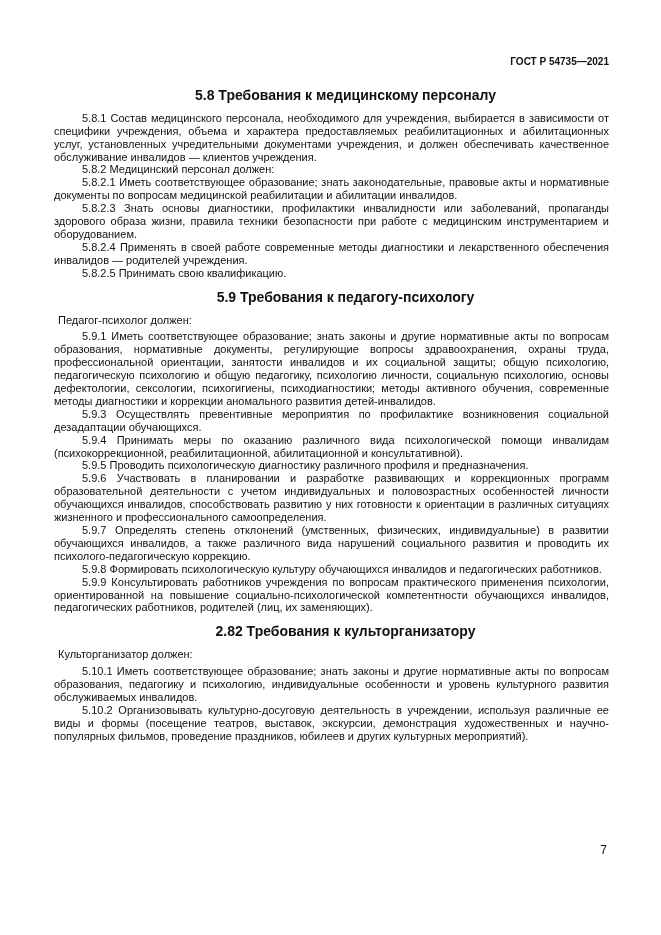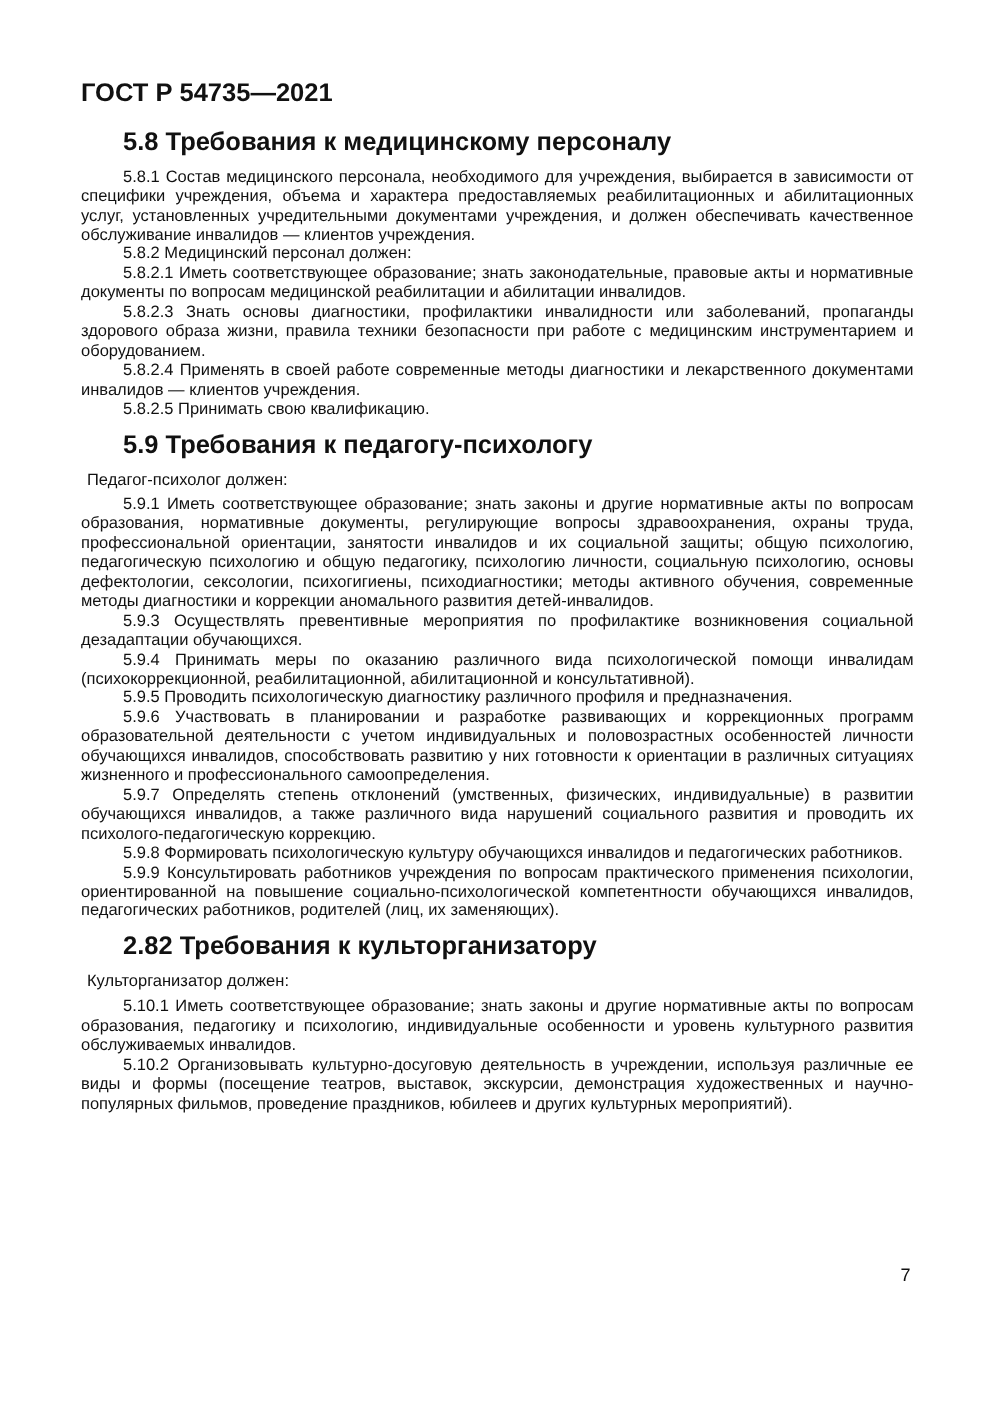--- a/index.html
+++ b/index.html
@@ -10,29 +10,31 @@
     box-sizing: border-box;
     background: #ffffff;
     padding: 56px 52px 40px 54px;
     font-family: "Liberation Sans", sans-serif;
     font-size: 11px;
     line-height: 12.9px;
     color: #111111;
     overflow: hidden;
   }
   .doc-header {
+    text-align: right;
     font-weight: bold;
-    font-size: 17px;
+    font-size: 10px;
     margin: 0 0 20px 0;
   }
   .section-heading {
-    font-size: 17px;
+    font-size: 14px;
     font-weight: bold;
     margin: 11px 0 10px 0;
     text-indent: 28px;
+    text-align: center;
   }
   section > .section-heading:first-child { margin-top: 11px; }
   p.body-par {
     margin: 0;
     text-align: justify;
     text-indent: 28px;
   }
   p.lead-par {
     margin: 4px;
     text-align: justify;
@@ -52,21 +54,21 @@
 <div class="page">
   <div class="doc-header">ГОСТ Р 54735—2021</div>
 
   <div>
       <section>
         <h2 class="section-heading">5.8 Требования к медицинскому персоналу</h2>
         <p class="body-par">5.8.1 Состав медицинского персонала, необходимого для учреждения, выбирается в зависимости от специфики учреждения, объема и характера предоставляемых реабилитационных и абилитационных услуг, установленных учредительными документами учреждения, и должен обеспечивать качественное обслуживание инвалидов — клиентов учреждения.</p>
         <p class="body-par">5.8.2 Медицинский персонал должен:</p>
         <p class="body-par">5.8.2.1 Иметь соответствующее образование; знать законодательные, правовые акты и нормативные документы по вопросам медицинской реабилитации и абилитации инвалидов.</p>
         <p class="body-par">5.8.2.3 Знать основы диагностики, профилактики инвалидности или заболеваний, пропаганды здорового образа жизни, правила техники безопасности при работе с медицинским инструментарием и оборудованием.</p>
-        <p class="body-par">5.8.2.4 Применять в своей работе современные методы диагностики и лекарственного документами инвалидов — клиентов учреждения.</p>
+        <p class="body-par">5.8.2.4 Применять в своей работе современные методы диагностики и лекарственного обеспечения инвалидов — родителей учреждения.</p>
         <p class="body-par">5.8.2.5 Принимать свою квалификацию.</p>
       </section>
       <section>
         <h2 class="section-heading">5.9 Требования к педагогу-психологу</h2>
         <p class="lead-par">Педагог-психолог должен:</p>
         <p class="body-par">5.9.1 Иметь соответствующее образование; знать законы и другие нормативные акты по вопросам образования, нормативные документы, регулирующие вопросы здравоохранения, охраны труда, профессиональной ориентации, занятости инвалидов и их социальной защиты; общую психологию, педагогическую психологию и общую педагогику, психологию личности, социальную психологию, основы дефектологии, сексологии, психогигиены, психодиагностики; методы активного обучения, современные методы диагностики и коррекции аномального развития детей-инвалидов.</p>
         <p class="body-par">5.9.3 Осуществлять превентивные мероприятия по профилактике возникновения социальной дезадаптации обучающихся.</p>
         <p class="body-par">5.9.4 Принимать меры по оказанию различного вида психологической помощи инвалидам (психокоррекционной, реабилитационной, абилитационной и консультативной).</p>
         <p class="body-par">5.9.5 Проводить психологическую диагностику различного профиля и предназначения.</p>
         <p class="body-par">5.9.6 Участвовать в планировании и разработке развивающих и коррекционных программ образовательной деятельности с учетом индивидуальных и половозрастных особенностей личности обучающихся инвалидов, способствовать развитию у них готовности к ориентации в различных ситуациях жизненного и профессионального самоопределения.</p>

